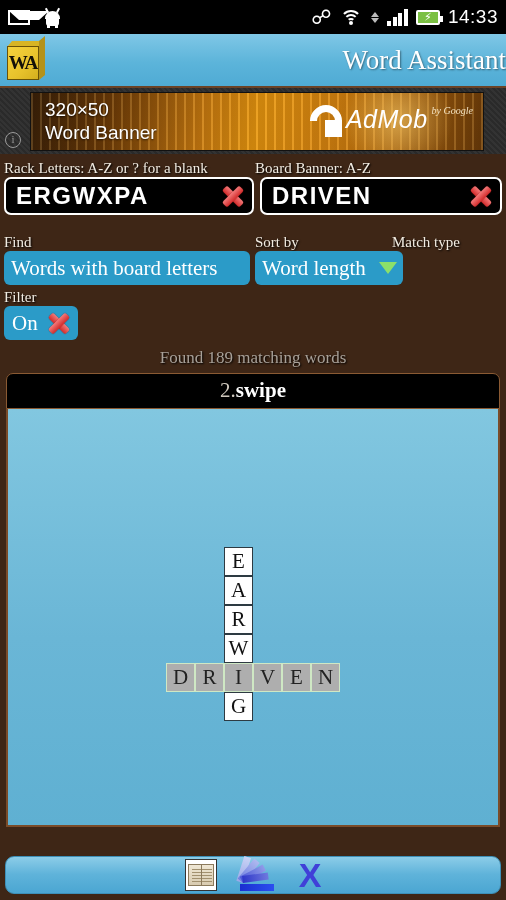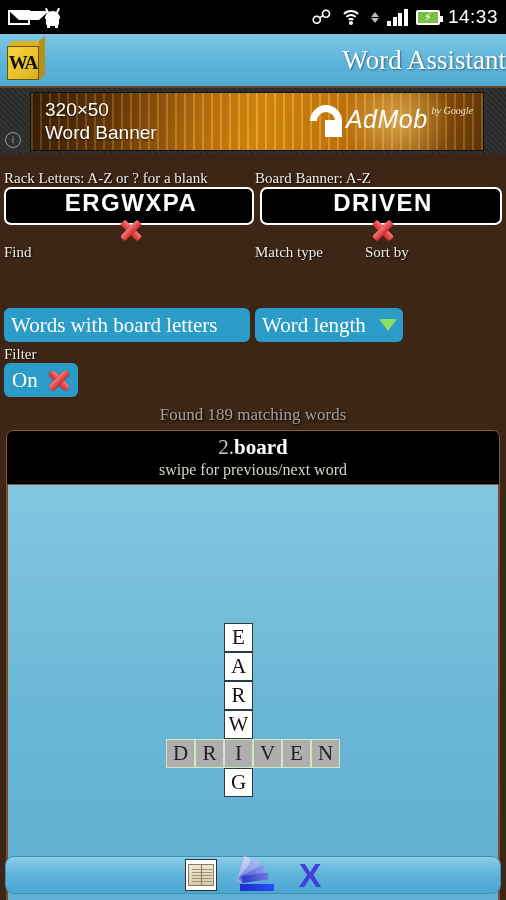--- a/index.html
+++ b/index.html
@@ -87,35 +87,35 @@
      font-size:19px; line-height:23px; text-shadow:0 1px 2px rgba(0,0,0,.7); }
   .admob { position:absolute; right:10px; top:12px; display:flex; gap:4px;font-style:italic;}
   .admob .mark { width:32px;height:32px;position:relative;}
   .admob .mark .c { position:absolute; inset:0; border:7px solid #fff; border-radius:50%;
      border-right-color:transparent; border-bottom-color:transparent; transform:rotate(45deg);}
   .admob .mark .sq { position:absolute; right:0; bottom:0; width:17px;height:17px;background:#fff;}
   .admob .mt { font-family:"Liberation Sans",sans-serif; font-size:25px; color:#fff; letter-spacing:.5px;}
   .admob .by { font-family:"Liberation Serif",serif; font-size:10px; color:#f3e2c0; padding-bottom:5px;}
 
   
-  .formarea { padding:16px 4px 0 4px; }
+  .formarea { padding:6px 4px 0 4px; }
   .lbl { color:#f2ece2; font-size:15px; text-shadow:1px 1px 2px #000; line-height:17px; }
   .row { display:flex; }
   .inputfield { background:#000; border:2px solid #fff; border-radius:7px; height:38px;
-    display:flex; align-items:center; padding:0 6px 0 10px;flex-direction:column; }
+    display:flex; align-items:center; padding:0 6px 0 10px; }
   .inputfield .val { flex:1; color:#fff; font-family:"Liberation Sans",sans-serif; font-weight:bold;
      font-size:24px; letter-spacing:1.5px;}
   .xbtn { width:26px; height:26px; position:relative; flex:0 0 26px; }
   .xbtn span { position:absolute; left:1px; top:10px; width:24px; height:7px; border-radius:2px;
      background:linear-gradient(180deg,#f47a7a,#d22b2b); box-shadow:0 0 1px #7a1010;}
   .xbtn span:first-child { transform:rotate(45deg);}
   .xbtn span:last-child { transform:rotate(-45deg);}
 
   .select { background:#2b9bc8; border-radius:6px; height:34px; display:flex; align-items:center;
-     padding:0 6px 0 7px; color:#fff; font-size:21px; overflow:hidden; white-space:nowrap;margin-top:47px;}
+     padding:0 6px 0 7px; color:#fff; font-size:21px; overflow:hidden; white-space:nowrap;}
   .select .caret { margin-left:auto; width:0;height:0;border-left:9px solid transparent;
      border-right:9px solid transparent;border-top:12px solid #8ce06a; }
   .filterbtn { background:#2b9bc8; border-radius:6px; height:34px; display:inline-flex; align-items:center;
      padding:0 6px 0 8px; color:#fff; font-size:21px; gap:8px;}
 
   .found { text-align:center; color:#a8a098; font-size:17px; padding:8px 0 5px; text-shadow:1px 1px 2px #000;}
 
   
   .wordpanel { margin:0 6px; background:#000; border:1px solid #8a5a33; border-radius:7px 7px 0 0;
      padding:4px 0 5px; text-align:center;}
@@ -247,22 +247,22 @@
         <span class="val">DRIVEN</span>
         <span class="xbtn">
             <span></span>
             <span></span>
           </span>
       </div>
     </div>
 
     <div class="row" style="margin-top:19px">
       <div style="width:251px" class="lbl">Find</div>
+      <div style="flex:1" class="lbl">Sort by</div>
       <div style="width:110px" class="lbl">Match type</div>
-      <div style="flex:1" class="lbl">Sort by</div>
     </div>
 
     <div class="row" style="gap:5px">
       <div class="select" style="width:246px">
         <span>Words with board letters</span>
       </div>
       <div class="select" style="width:148px">
         <span>Word length</span>
         <span class="caret"></span>
       </div>
@@ -275,23 +275,22 @@
           <span></span>
           <span></span>
         </span>
     </div>
   </div>
 
   <div class="found">Found 189 matching words</div>
 
   <div class="wordpanel">
     <div class="wordline">
-      <span class="num">2.</span><span class="w">board</span>
-    </div>
-    <div class="swipehint">swipe for previous/next word</div>
+      <span class="num">2.</span><span class="w">swipe</span>
+    </div>
   </div>
 
   <div class="board">
     <div class="gridwrap">
         <div class="brow">
           <div class="cell"></div>
           <div class="cell"></div>
           <div class="tile rack">E</div>
           <div class="cell"></div>
           <div class="cell"></div>

